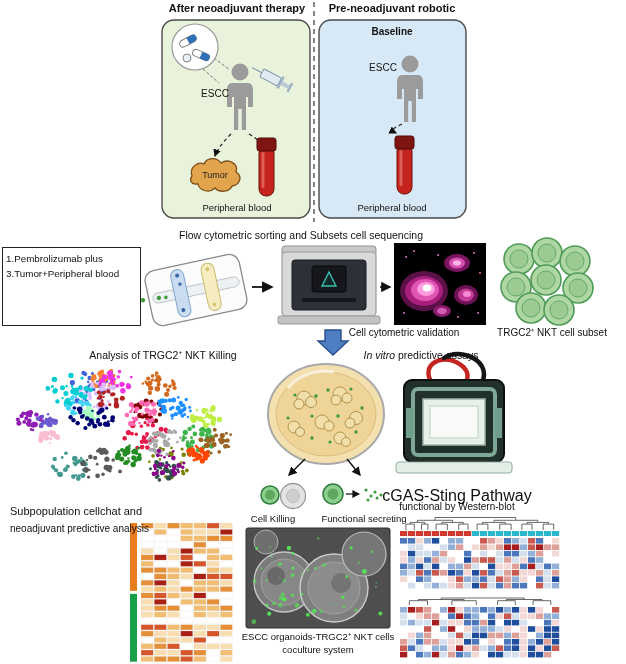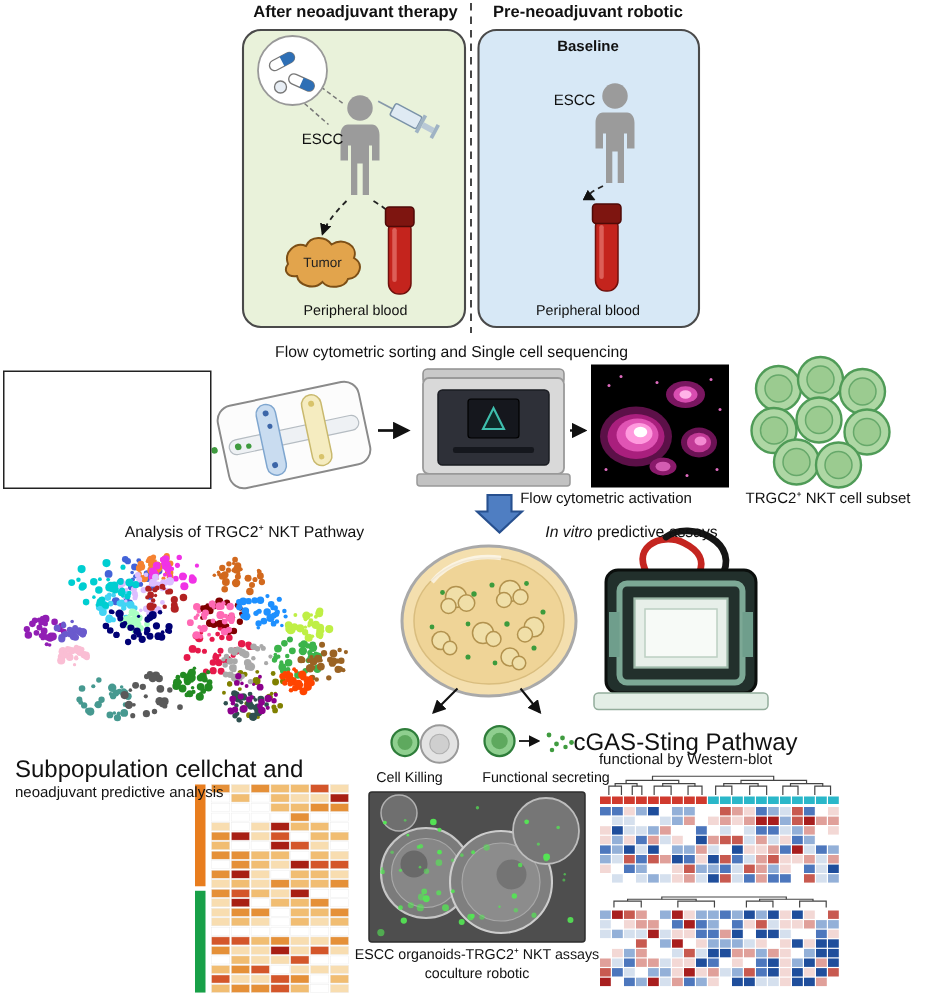--- a/index.html
+++ b/index.html
@@ -1649,36 +1649,38 @@
 
 <div class="lbl c b" style="left:237px;top:2px;font-size:11px">After neoadjuvant therapy</div>
 <div class="lbl c b" style="left:392px;top:2px;font-size:11px">Pre-neoadjuvant robotic</div>
 <div class="lbl c b" style="left:392px;top:26px;font-size:10px">Baseline</div>
 <div class="lbl c" style="left:215px;top:88px;font-size:10px">ESCC</div>
 <div class="lbl c" style="left:383px;top:62px;font-size:10px">ESCC</div>
 <div class="lbl c" style="left:215px;top:170px;font-size:9px;color:#222">Tumor</div>
 <div class="lbl c" style="left:237px;top:203px;font-size:9.5px">Peripheral blood</div>
 <div class="lbl c" style="left:392px;top:203px;font-size:9.5px">Peripheral blood</div>
 
-<div class="lbl c" style="left:301px;top:229px;font-size:10.5px">Flow cytometric sorting and Single cell sequencing</div>
+<div class="lbl c" style="left:301px;top:229px;font-size:10.5px">Flow cytometric sorting and Subsets cell sequencing</div>
 
 <div class="protocol-box">
+  <span>1.Pembrolizumab plus</span>
+  <span>3.Tumor+Peripheral blood</span>
 </div>
 
-<div class="lbl c" style="left:404px;top:327px;font-size:10px">Flow cytometric activation</div>
+<div class="lbl c" style="left:404px;top:327px;font-size:10px">Cell cytometric validation</div>
 <div class="lbl c" style="left:552px;top:327px;font-size:10px">TRGC2⁺ NKT cell subset</div>
 
-<div class="lbl c" style="left:163px;top:349px;font-size:10.5px">Analysis of TRGC2⁺ NKT Pathway</div>
+<div class="lbl c" style="left:163px;top:349px;font-size:10.5px">Analysis of TRGC2⁺ NKT Killing</div>
 <div class="lbl c" style="left:421px;top:349px;font-size:10.5px"><i>In vitro</i><span> predictive assays</span></div>
 
-<div class="lbl" style="left:10px;top:505px;font-size:16px">Subpopulation cellchat and</div>
+<div class="lbl" style="left:10px;top:505px;font-size:11px">Subpopulation cellchat and</div>
 <div class="lbl" style="left:10px;top:523px;font-size:10px">neoadjuvant predictive analysis</div>
 
 <div class="lbl c" style="left:273px;top:514px;font-size:9.5px">Cell Killing</div>
 <div class="lbl c" style="left:364px;top:514px;font-size:9.5px">Functional secreting</div>
 
 <div class="lbl c" style="left:457px;top:487px;font-size:16px">cGAS-Sting Pathway</div>
 <div class="lbl c" style="left:457px;top:501px;font-size:10px">functional by Western-blot</div>
 
-<div class="lbl c" style="left:318px;top:632px;font-size:9.5px">ESCC organoids-TRGC2⁺ NKT assays</div>
-<div class="lbl c" style="left:318px;top:645px;font-size:9.5px">coculture robotic</div>
+<div class="lbl c" style="left:318px;top:632px;font-size:9.5px">ESCC organoids-TRGC2⁺ NKT cells</div>
+<div class="lbl c" style="left:318px;top:645px;font-size:9.5px">coculture system</div>
 
 </div>
 
 </body></html>

